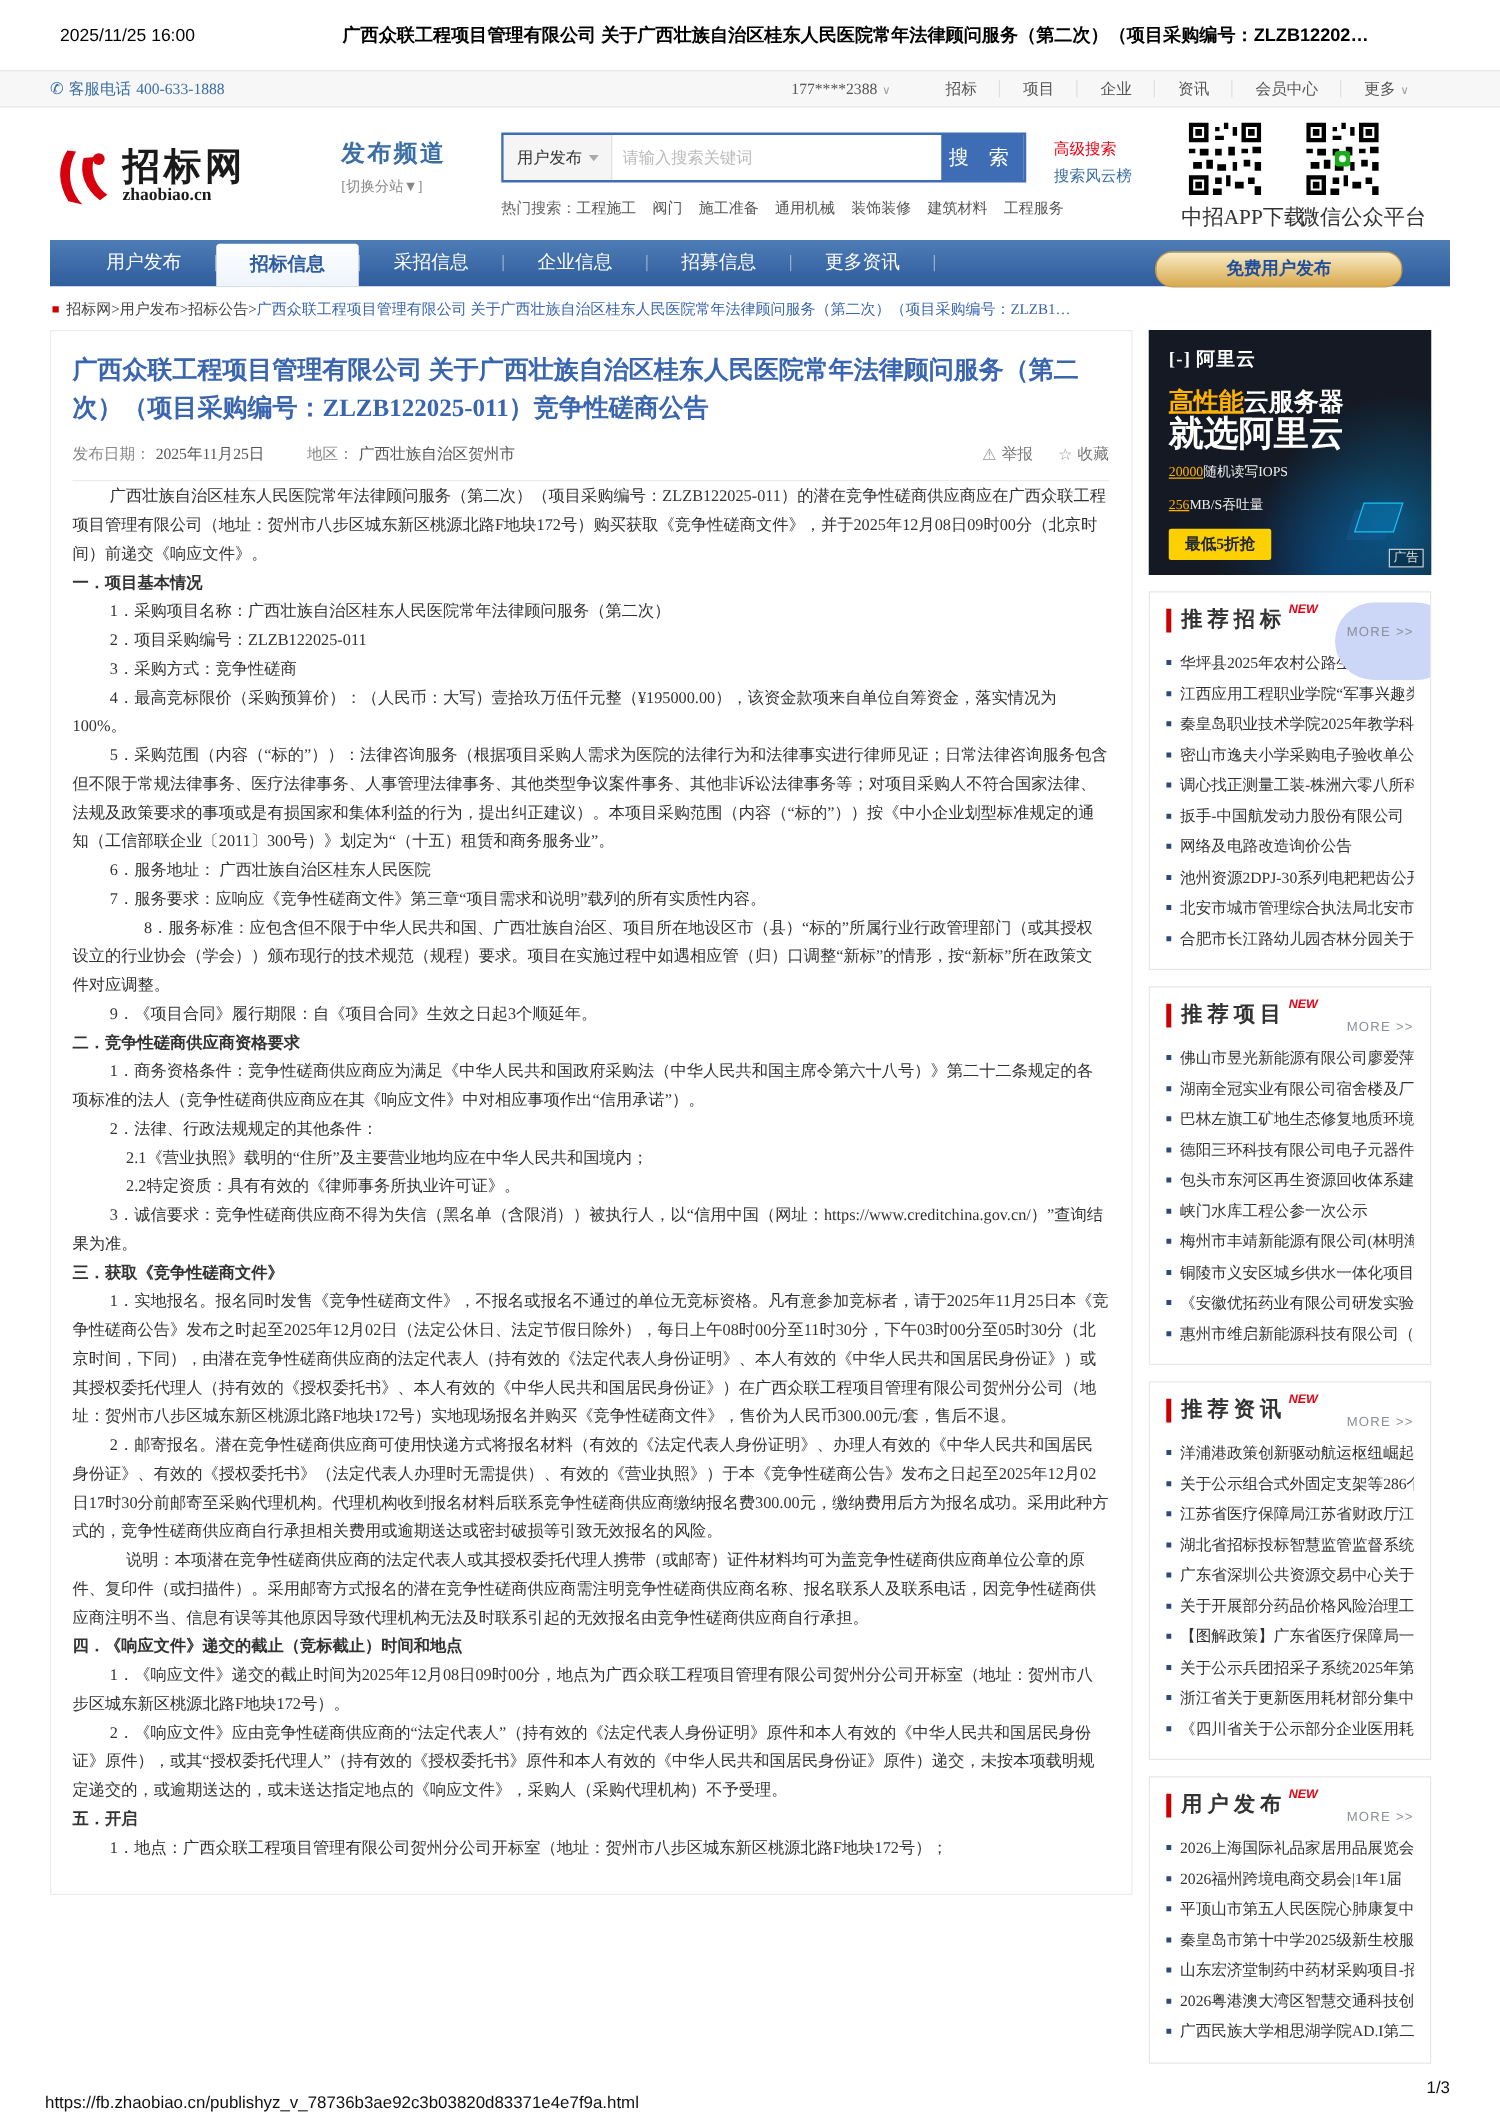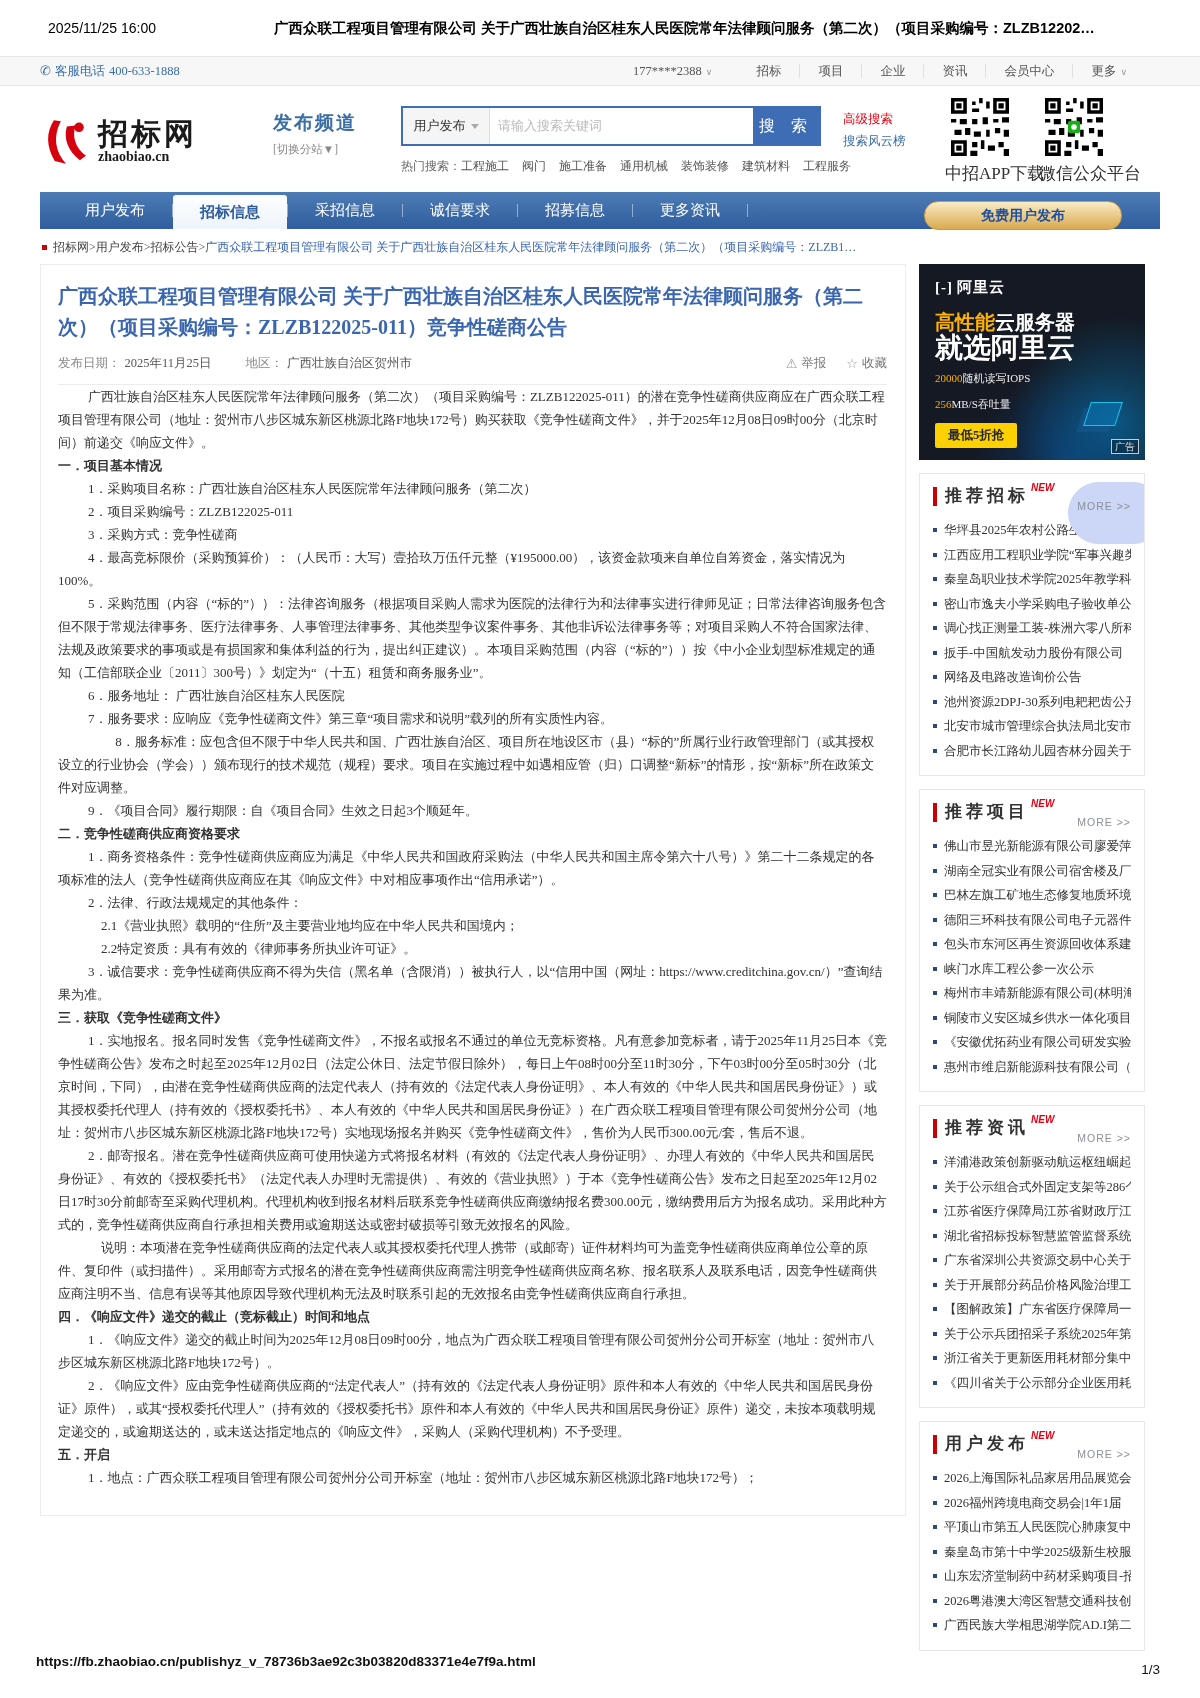--- a/index.html
+++ b/index.html
@@ -85,21 +85,21 @@
   .sec{font-weight:bold;color:#333;margin:25px 0 3px;font-size:13px;}
   
   .sidebar{width:226px;margin-left:13px;}
   .ad{height:196px;background:#141923;position:relative;overflow:hidden;color:#fff;padding:14px 14px 0 16px;box-sizing:border-box;
     background-image:radial-gradient(circle at 88% 80%,rgba(0,170,255,.38),transparent 42%),
                      radial-gradient(circle at 65% 100%,rgba(0,110,230,.3),transparent 38%);}
   .ad-brand{font-size:15px;font-weight:bold;letter-spacing:1px;color:#fff;}
   .ad-brk{color:#fff;font-weight:bold;margin-right:4px;}
   .ad-h1{margin-top:12px;font-size:20px;font-weight:bold;line-height:26px;white-space:nowrap;}
   .ad-h2{font-size:28px;font-weight:bold;line-height:26px;}
-  .yel{color:#ffb200;}
+  .yel{color:#ffb200;text-decoration:underline;}
   .ad-line{margin-top:8px;font-size:11px;color:#eee;line-height:18px;}
   .ad-line:nth-of-type(2){margin-top:2px;}
   .ad-btn{display:inline-block;margin-top:10px;background:#fdd000;color:#22262e;font-size:12.5px;font-weight:bold;
     padding:4px 13px;border-radius:2px;cursor:pointer;}
   .ad-tag{position:absolute;right:6px;bottom:6px;font-size:10px;color:#ddd;border:1px solid rgba(255,255,255,.75);
     padding:0 3px;line-height:13px;background:rgba(0,0,0,.25);}
   .ad-cube{position:absolute;right:26px;bottom:34px;width:30px;height:22px;background:rgba(10,120,180,.55);
     border:1px solid #19c2ea;transform:skewX(-18deg);box-shadow:-5px 6px 0 rgba(20,90,150,.5);}
   .side-box{border:1px solid #e8e8e8;background:#fff;margin-top:13px;padding:10px 13px 12px;position:relative;overflow:hidden;}
   .blue-blob{position:absolute;right:-20px;top:8px;width:96px;height:62px;border-radius:32px;background:#ccd6f6;}
@@ -110,21 +110,21 @@
     font-family:"Liberation Sans",sans-serif;}
   .more{margin-left:auto;font-size:10.5px;color:#8a8f9a;letter-spacing:1px;margin-top:16px;cursor:pointer;
     font-family:Liberation Sans, sans-serif;position:relative;}
   .side-list{margin-top:2px;}
   .side-item{font-size:12.5px;color:#333;line-height:24.5px;white-space:nowrap;overflow:hidden;cursor:pointer;}
   .side-item::before{content:"";display:inline-block;width:4px;height:4px;background:#2b4a7b;
     margin-right:7px;vertical-align:2px;}
   
   .page-ftr{position:absolute;left:0;top:1652px;width:1200px;height:40px;
     font-family:"Liberation Sans","DejaVu Sans",sans-serif;font-size:13.5px;color:#111;}
-  .ftr-url{position:absolute;left:36px;top:2px;font-weight:bold;}
+  .ftr-url{position:absolute;left:36px;top:22px;}
   .ftr-page{position:absolute;right:40px;top:10px;}
 </style>
 </head>
 <body>
 
 <div class="print-hdr">
   <span class="print-time">2025/11/25 16:00</span>
   <span class="print-title">广西众联工程项目管理有限公司 关于广西壮族自治区桂东人民医院常年法律顾问服务（第二次）（项目采购编号：ZLZB12202…</span>
 </div>
 
@@ -201,21 +201,21 @@
 </div>
 
 <div class="nav">
   <div class="nav-items">
     <span class="nav-item">用户发布</span>
     <span class="nav-sep"></span>
     <span class="nav-item active">招标信息</span>
     <span class="nav-sep"></span>
     <span class="nav-item">采招信息</span>
     <span class="nav-sep"></span>
-    <span class="nav-item">诚信要求</span>
+    <span class="nav-item">企业信息</span>
     <span class="nav-sep"></span>
     <span class="nav-item">招募信息</span>
     <span class="nav-sep"></span>
     <span class="nav-item">更多资讯</span>
     <span class="nav-sep"></span>
   </div>
   <span class="free-btn">免费用户发布</span>
 </div>
 
 <div class="crumb">

